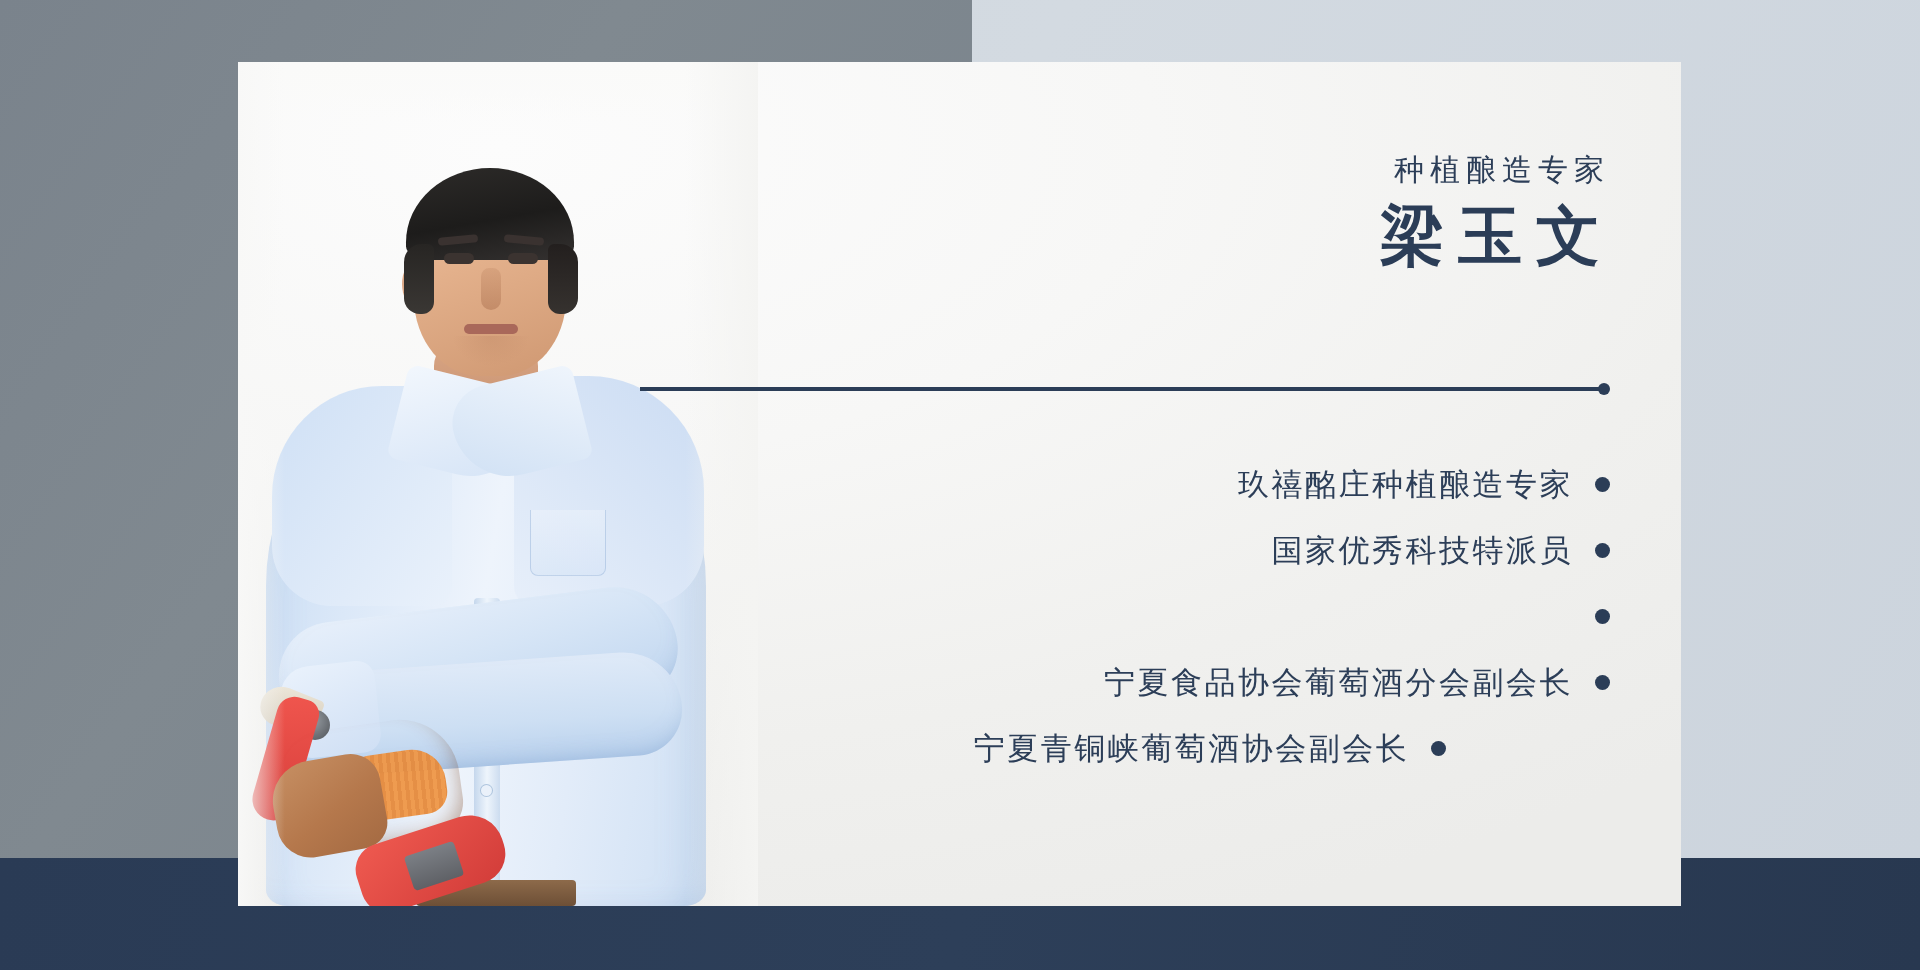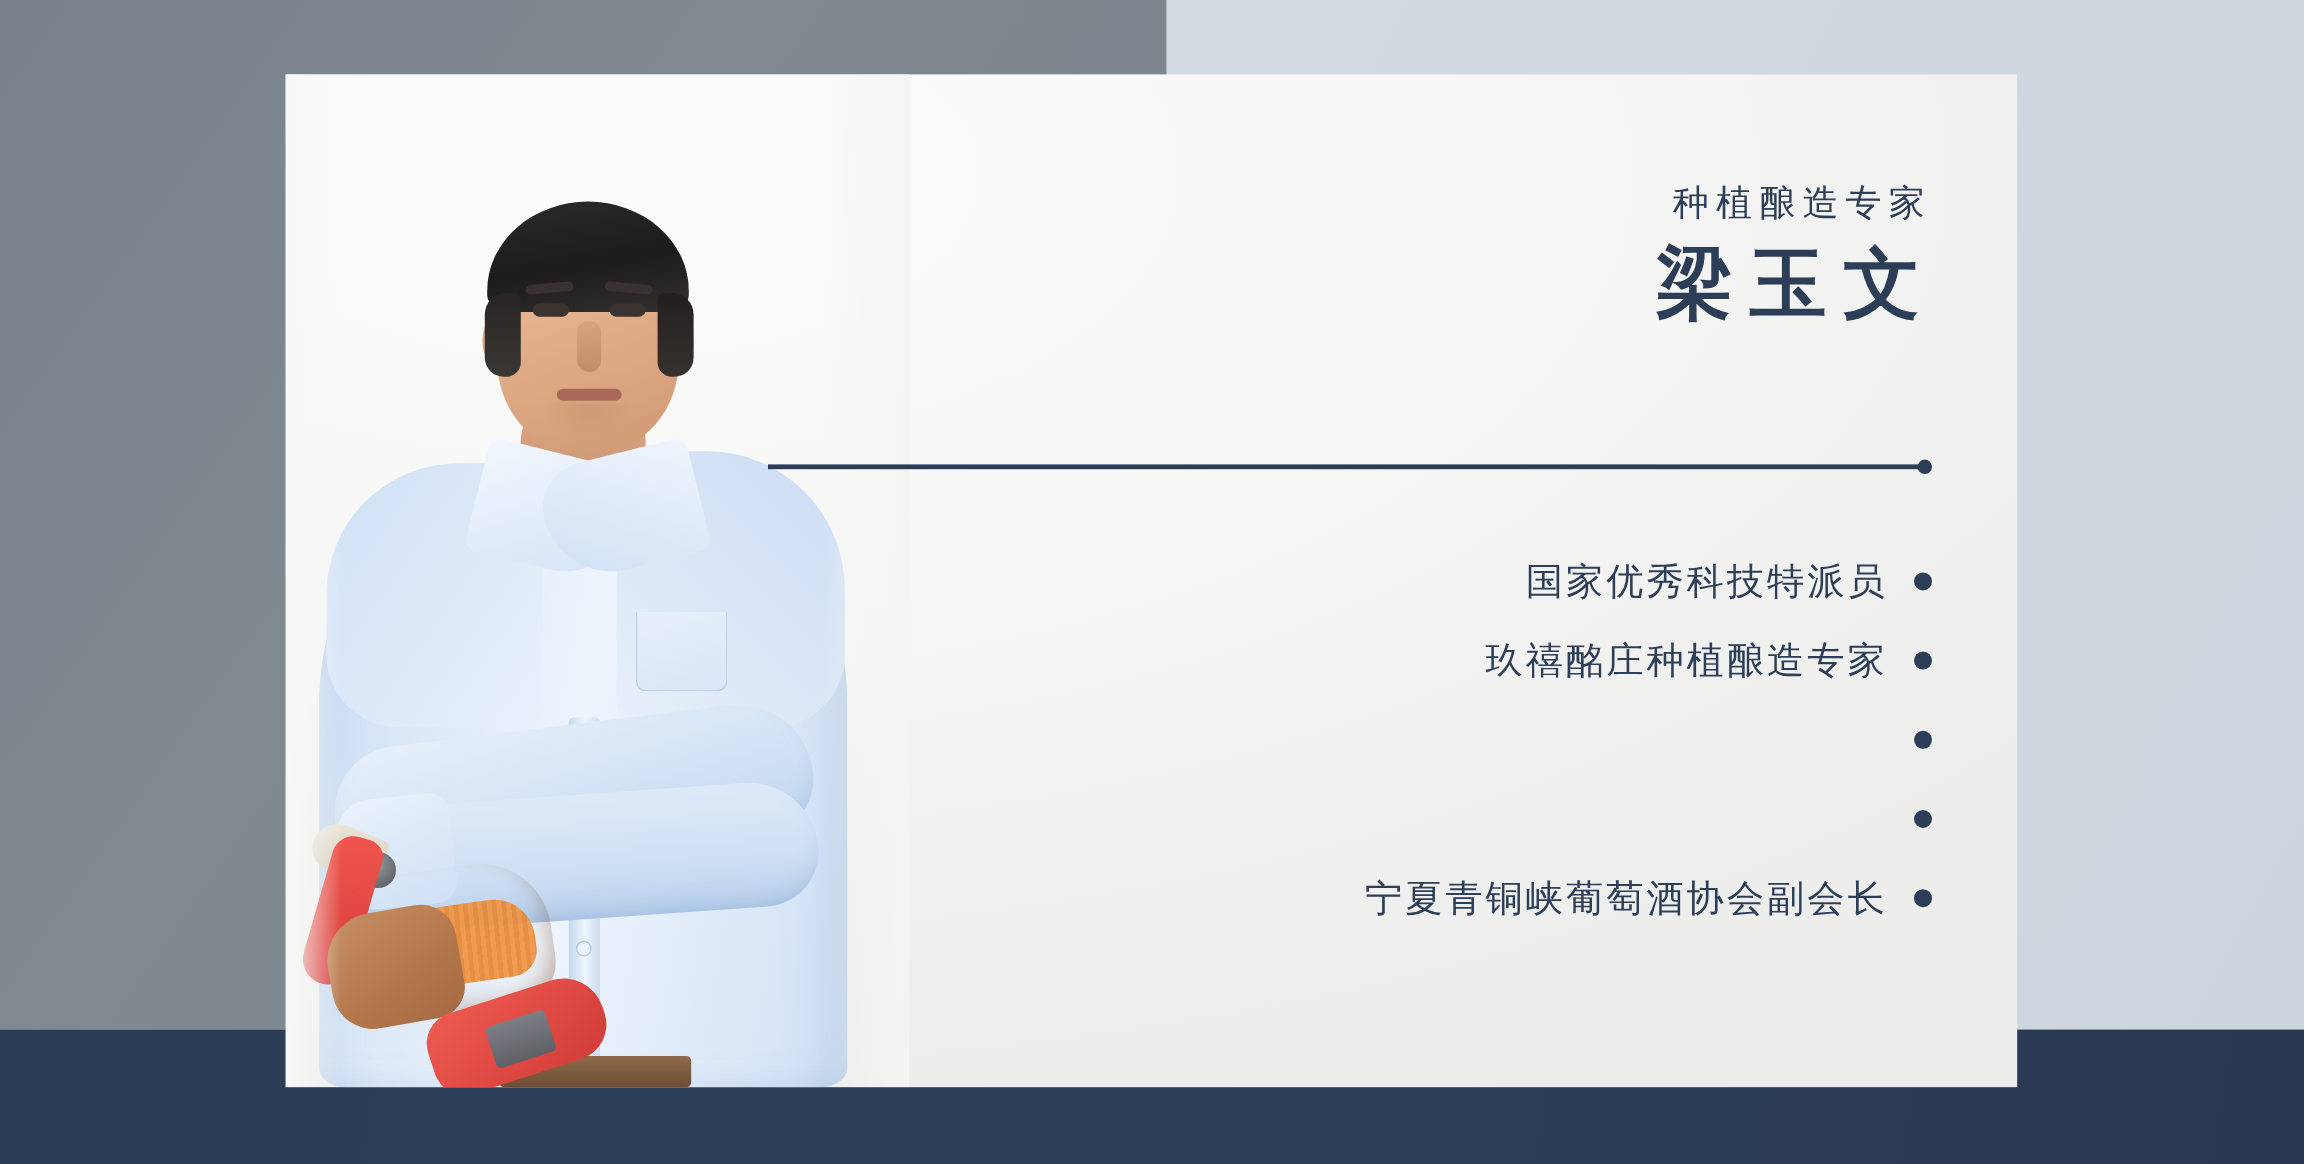--- a/index.html
+++ b/index.html
@@ -260,21 +260,21 @@
     border-radius:50%; background:#2b3d57;
   }
 
   .cred-list {
     position:absolute; right:0; top:395px; width:800px;
   }
   .cred-item {
     display:flex; align-items:center; justify-content:flex-end;
     height:54px; margin-bottom:12px;
   }
-  .cred-item:last-child { margin-bottom:0; }
+  .cred-item:last-child { margin-bottom:0;justify-content:center; }
   .cred-text {
     font-size:31px; letter-spacing:2.5px;
     color:#2c3e58; font-weight:500; line-height:1;
   }
   .cred-bullet {
     width:15px; height:15px; border-radius:50%;
     background:#2b3d57; margin-left:22px; flex:0 0 auto;
   }
 </style>
 </head>
@@ -336,34 +336,35 @@
       <div class="name">梁玉文</div>
 
       <div class="divider-wrap">
         <div class="divider-line"></div>
         <div class="divider-dot"></div>
       </div>
 
       <div class="cred-list">
 
         <div class="cred-item">
+          <span class="cred-text">玖禧酩庄种植酿造专家</span>
+          <span class="cred-bullet"></span>
+        </div>
+
+        <div class="cred-item">
           <span class="cred-text">国家优秀科技特派员</span>
           <span class="cred-bullet"></span>
         </div>
 
         <div class="cred-item">
-          <span class="cred-text">玖禧酩庄种植酿造专家</span>
-          <span class="cred-bullet"></span>
-        </div>
-
-        <div class="cred-item">
-          <span class="cred-bullet"></span>
-        </div>
-
-        <div class="cred-item">
+          <span class="cred-bullet"></span>
+        </div>
+
+        <div class="cred-item">
+          <span class="cred-text">宁夏食品协会葡萄酒分会副会长</span>
           <span class="cred-bullet"></span>
         </div>
 
         <div class="cred-item">
           <span class="cred-text">宁夏青铜峡葡萄酒协会副会长</span>
           <span class="cred-bullet"></span>
         </div>
 
       </div>
     </div>

